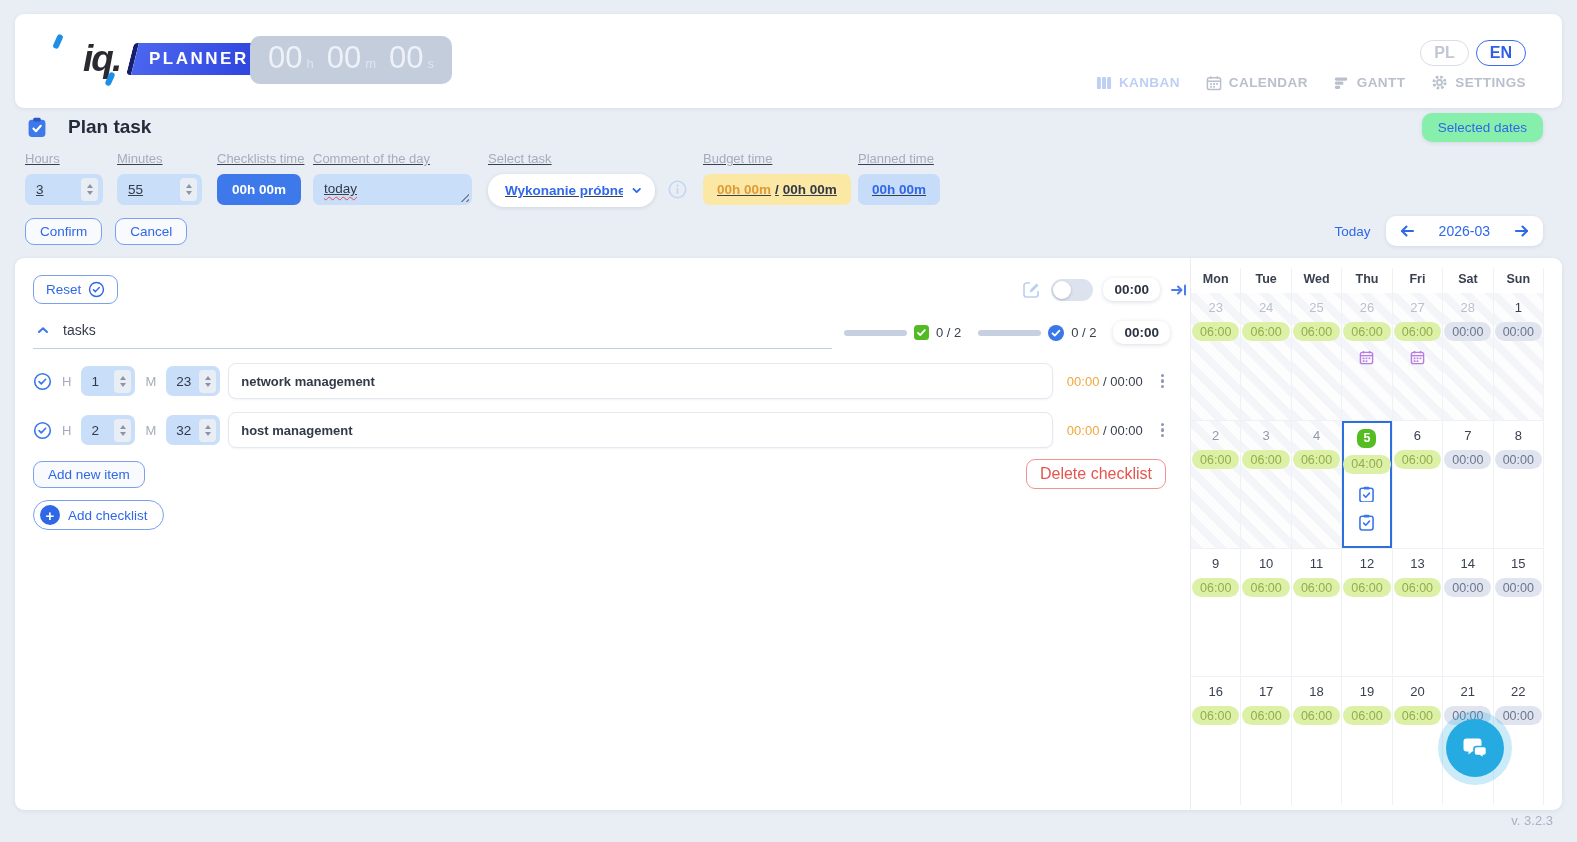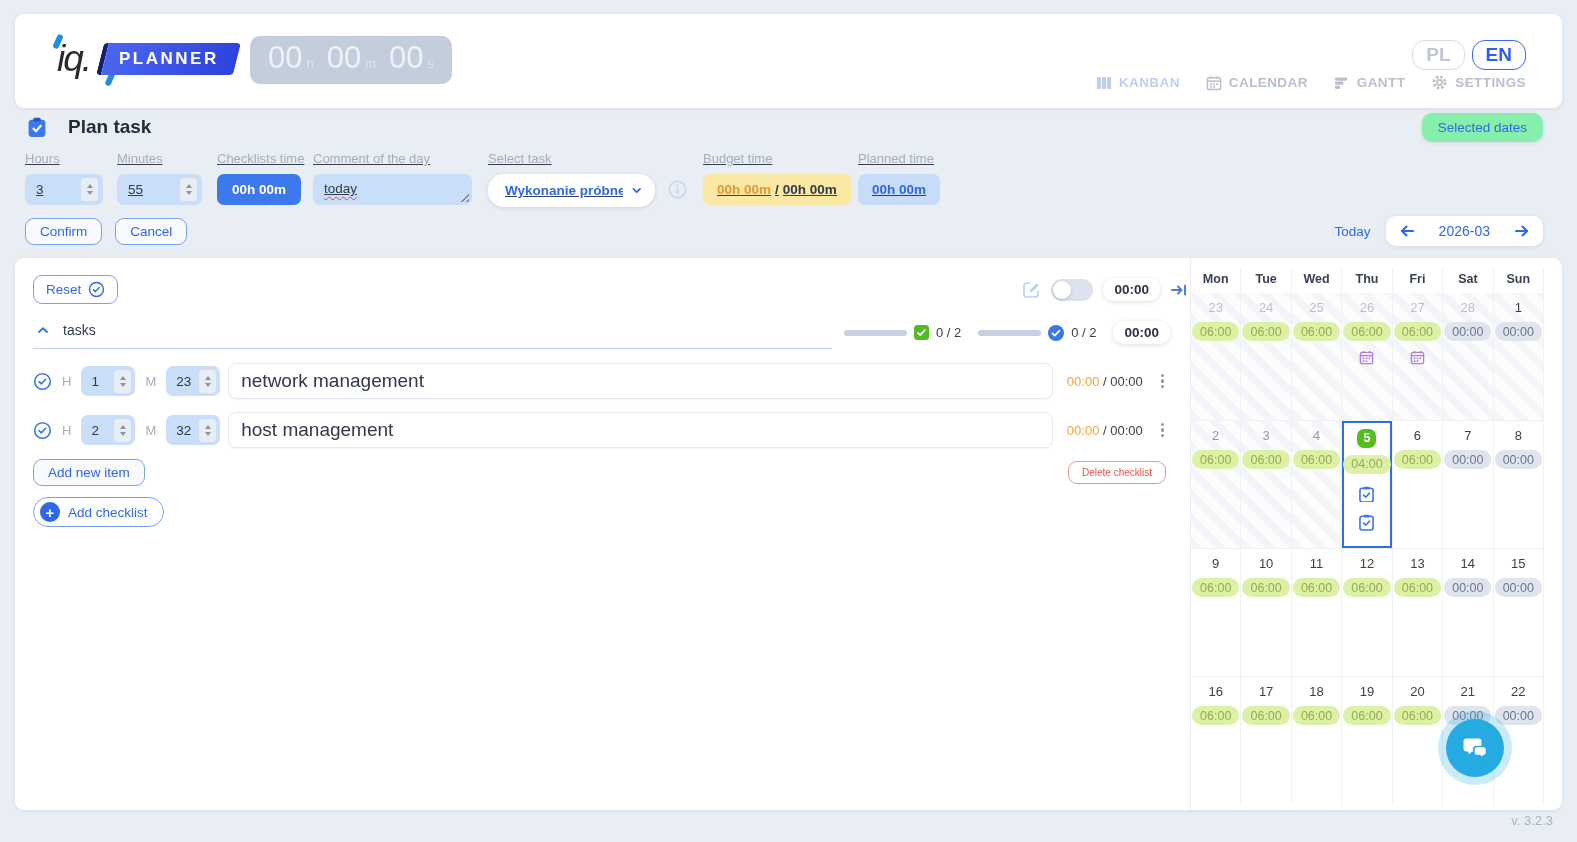--- a/index.html
+++ b/index.html
@@ -3,31 +3,31 @@
 <meta charset="utf-8">
 <style>
   * { margin:0; padding:0; box-sizing:border-box; }
   html,body { width:1577px; height:842px; }
   body { background:#e9edf4; font-family:"Liberation Sans", sans-serif; color:#39404f; overflow:hidden; position:relative; }
   .card { background:#fff; border-radius:9px; box-shadow:0 1px 5px rgba(30,42,80,.07); }
 
   
   .topbar { position:absolute; left:15px; top:14px; width:1547px; height:94px; }
   .logo { position:absolute; left:34px; top:24px; display:flex; align-items:center; }
-  .logo-iq { font-style:italic; font-weight:400; font-size:37px; letter-spacing:-2px; color:#2a2a31; position:relative; padding-left:8px;}
+  .logo-iq { font-style:italic; font-weight:700; font-size:37px; letter-spacing:-2px; color:#2a2a31; position:relative; padding-left:8px;margin-left:26px;}
   .logo-accent { position:absolute; left:6px; top:-4px; width:6px; height:15px; background:#1d8fe8; border-radius:4px; transform:rotate(24deg); }
   .logo-accent2 { position:absolute; left:58px; bottom:-6px; width:6px; height:14px; background:#1d8fe8; border-radius:4px; transform:rotate(24deg); }
   .logo-badge { margin-left:10px; background:linear-gradient(100deg,#4b66ef,#2c42dd); color:#fff; font-weight:800; font-size:17px; letter-spacing:2.5px; padding:6px 18px 6px 14px; transform:skewX(-14deg); border-radius:4px; border-left:5px solid #171e6e; }
   .logo-badge span { display:inline-block; transform:skewX(14deg); }
   .timer { position:absolute; left:235px; top:22px; background:#c3cddc; border-radius:10px; padding:4px 18px 8px 18px; display:flex; align-items:baseline; }
   .t-num { font-size:31px; color:#eef2f8; font-weight:500; }
   .t-unit { font-size:13px; color:#dde5f0; margin:0 13px 0 4px; }
   .t-unit:last-child { margin-right:0; }
   .lang-row { position:absolute; right:36px; top:26px; display:flex; gap:7px; }
-  .lang { font-size:19px; font-weight:700; padding:3px 13px; border-radius:13px; border:1.5px solid #d8dde6; color:#c0c7d3; background:transparent; cursor:pointer;}
+  .lang { font-size:16px; font-weight:700; padding:3px 13px; border-radius:13px; border:1.5px solid #d8dde6; color:#c0c7d3; background:transparent; cursor:pointer;}
   .lang.en { border-color:#3a6cf0; color:#2f5fe8; background:#fff; }
   .main-nav { position:absolute; right:36px; top:60px; display:flex; gap:26px; align-items:center; }
   .nav-item { display:flex; align-items:center; gap:7px; font-size:13.5px; font-weight:700; letter-spacing:.4px; color:#b9c0cc; cursor:pointer; }
   .nav-item.kanban { color:#bdd0f3; }
 
   
   .plan-title { position:absolute; left:27px; top:116px; display:flex; align-items:center; gap:9px; }
   .plan-title h1 { font-size:19px; font-weight:800; color:#242b3b;margin-left:12px; }
   .selected-dates { position:absolute; right:34px; top:113px; height:29px; background:#86efac; border-radius:10px; box-shadow:0 1px 4px rgba(30,42,80,.10); color:#2f68e8; font-size:13.5px; display:flex; align-items:center; padding:0 16px; cursor:pointer; }
 
@@ -76,28 +76,28 @@
   .time-pill { background:#fff; border-radius:10px; box-shadow:0 1px 4px rgba(30,42,80,.16); font-weight:700; font-size:13.5px; color:#2b3242; padding:4px 11px; }
   .group-row { display:flex; align-items:center; margin-top:17px; padding-right:20px; }
   .group-left { flex:1; display:flex; align-items:center; gap:13px; border-bottom:1.5px solid #c2cee2; padding:0 0 10px 3px; }
   .group-title { font-size:14px; color:#343b4b; }
   .group-right { display:flex; align-items:center; gap:7px; margin-left:12px; padding-bottom:6px; }
   .pbar { width:63px; height:6px; border-radius:3px; background:#c7d0e0; }
   .pcount { font-size:13px; color:#39404f; margin-right:10px; }
   .item-row { display:flex; align-items:center; margin-top:13px; gap:8px; padding-right:20px; }
   .item-chip { width:54px; height:30px; background:#c9def8; border-radius:7px; display:flex; align-items:center; padding:0 4px 0 10px; font-size:13.5px; color:#323948; }
   .hm { font-size:13px; color:#a5adbc; margin:0 2px; }
-  .item-input { flex:1; height:31px; background:#fff; border:1px solid #e4e8f0; border-radius:8px; box-shadow:0 1px 2px rgba(30,42,80,.05); display:flex; align-items:center; padding:17px 12px; font-size:19px; color:#323948; cursor:text; }
+  .item-input { flex:1; height:31px; background:#fff; border:1px solid #e4e8f0; border-radius:8px; box-shadow:0 1px 2px rgba(30,42,80,.05); display:flex; align-items:center; padding:17px 12px; font-size:13px; color:#323948; cursor:text;font-weight:bold; }
   .item-times { font-size:13px; white-space:nowrap; margin-left:6px; }
   .item-times .spent { color:#f0a63a; }
   .item-times .sep,.item-times .total { color:#39404f; }
   .dots { display:flex; flex-direction:column; gap:2.5px; padding:4px 6px; cursor:pointer; margin-left:4px; }
   .dots i { width:3.2px; height:3.2px; border-radius:50%; background:#8d97b0; }
   .addrow { display:flex; align-items:center; margin-top:11px; padding-right:24px; }
-  .btn-red { margin-left:auto; background:#fff; border:1.5px solid #f09490; color:#e5544f; font-size:10px; border-radius:9px; padding:5px 13px; cursor:pointer; }
+  .btn-red { margin-left:auto; background:#fff; border:1.5px solid #f09490; color:#e5544f; font-size:16px; border-radius:9px; padding:5px 13px; cursor:pointer; }
   .add-checklist { margin-top:11px; display:inline-flex; align-items:center; gap:8px; background:#fff; border:1.5px solid #7aa0f0; color:#2f68e6; font-size:13.5px; border-radius:16px; padding:4px 15px 4px 6px; cursor:pointer; }
   .plus-circle { width:20px; height:20px; border-radius:50%; background:#2f68e6; color:#fff; display:flex; align-items:center; justify-content:center; font-size:15px; font-weight:700; line-height:1; }
 
   
   .calendar-pane { position:absolute; left:1175px; top:0; right:0; bottom:0; border-left:1px solid #e9edf3; padding:10px 18px 0 0; }
   .cal-head { display:grid; grid-template-columns:repeat(7,1fr); }
   .cal-head span { text-align:center; font-size:12.5px; font-weight:700; color:#39404f; padding:4px 0 7px; border-right:1px solid #eef1f6; }
   .week { display:grid; grid-template-columns:repeat(7,1fr); border-bottom:1px solid #eef1f6; height:128px; }
   .cell { border-right:1px solid #eef1f6; text-align:center; padding-top:7px; position:relative; cursor:pointer; }
   .cell .num { font-size:13px; color:#39404f; display:block; }

